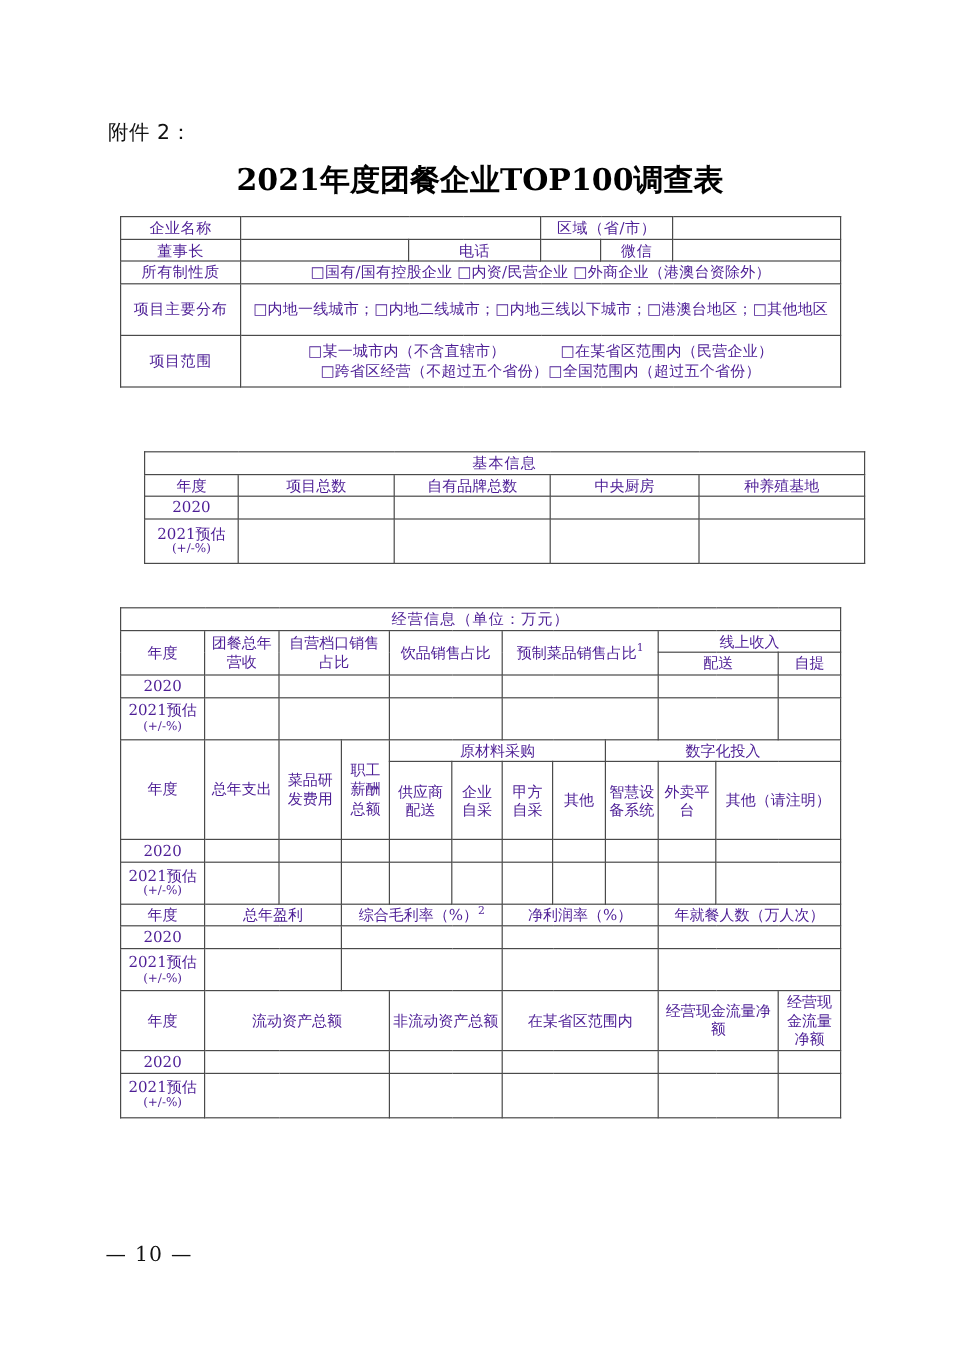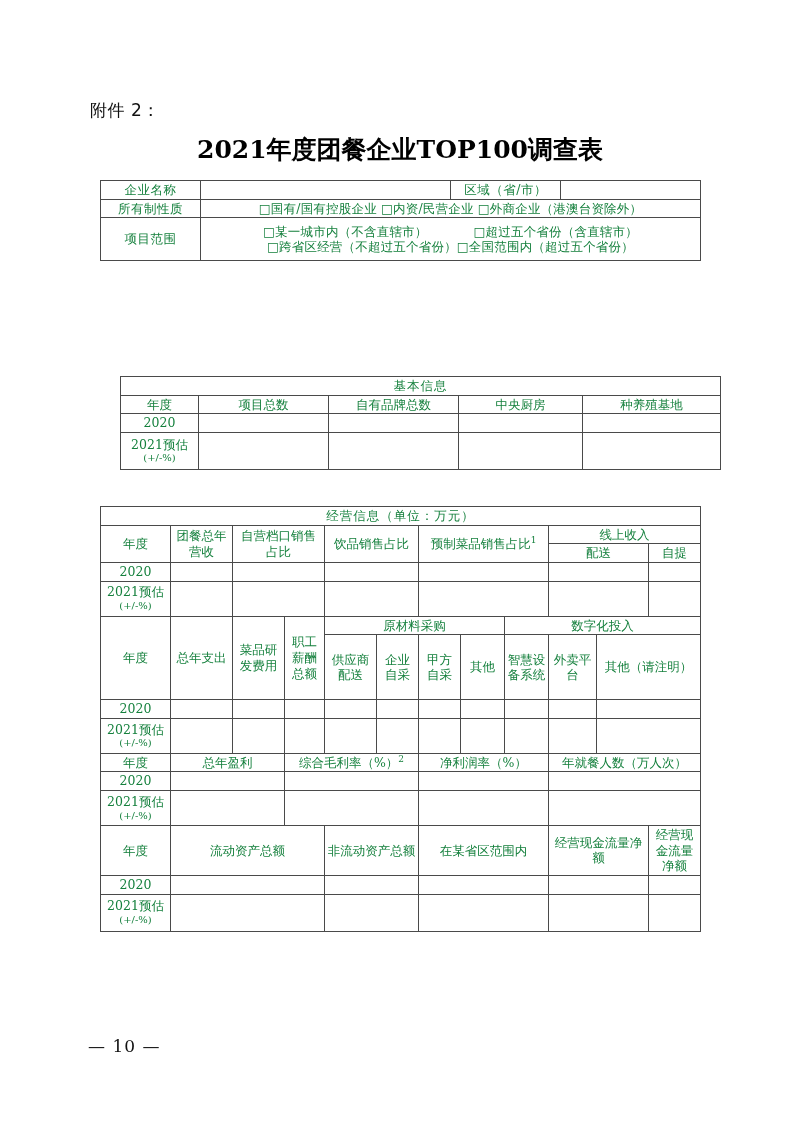--- a/index.html
+++ b/index.html
@@ -42,21 +42,21 @@
     font-family: "DejaVu Serif", "Liberation Serif", serif;
     letter-spacing: 0px;
     color: #000;
   }
 
   table.grid {
     position: absolute;
     border-collapse: collapse;
     table-layout: fixed;
     font-size: 12.5px;
-    color: #15803d;
+    color: #4c1d95;
   }
   table.grid td {
     border: 1px solid #4a4a4a;
     padding: 1px 2px;
     text-align: center;
     vertical-align: middle;
     line-height: 1.25;
     font-family: "DejaVu Serif", "Liberation Serif", serif;
   }
   td.lead {
@@ -124,27 +124,39 @@
       <col style="width:140px">
     </colgroup>
     <tbody>
       <tr>
         <td class="lead">企业名称</td>
         <td colspan="3"></td>
         <td colspan="2" class="lead">区域（省/市）</td>
         <td></td>
       </tr>
       <tr>
+        <td class="lead">董事长</td>
+        <td></td>
+        <td colspan="2" class="lead">电话</td>
+        <td></td>
+        <td class="lead">微信</td>
+        <td></td>
+      </tr>
+      <tr>
         <td class="lead">所有制性质</td>
         <td colspan="6" class="optcell chk">□国有/国有控股企业 □内资/民营企业 □外商企业（港澳台资除外）</td>
       </tr>
       <tr>
+        <td class="lead">项目主要分布</td>
+        <td colspan="6" class="optcell chk" style="height:40px">□内地一线城市；□内地二线城市；□内地三线以下城市；□港澳台地区；□其他地区</td>
+      </tr>
+      <tr>
         <td class="lead">项目范围</td>
         <td colspan="6" class="optcell chk" style="height:40px">
-          <span class="optline"><span>□某一城市内（不含直辖市）</span><span class="opt-gap"></span><span>□超过五个省份（含直辖市）</span></span>
+          <span class="optline"><span>□某一城市内（不含直辖市）</span><span class="opt-gap"></span><span>□在某省区范围内（民营企业）</span></span>
           <span class="optline"><span>□跨省区经营（不超过五个省份）</span><span>□全国范围内（超过五个省份）</span></span>
         </td>
       </tr>
     </tbody>
   </table>
 
   <table class="grid" id="t-basic">
     <colgroup>
       <col style="width:78px">
         <col style="width:130px">

